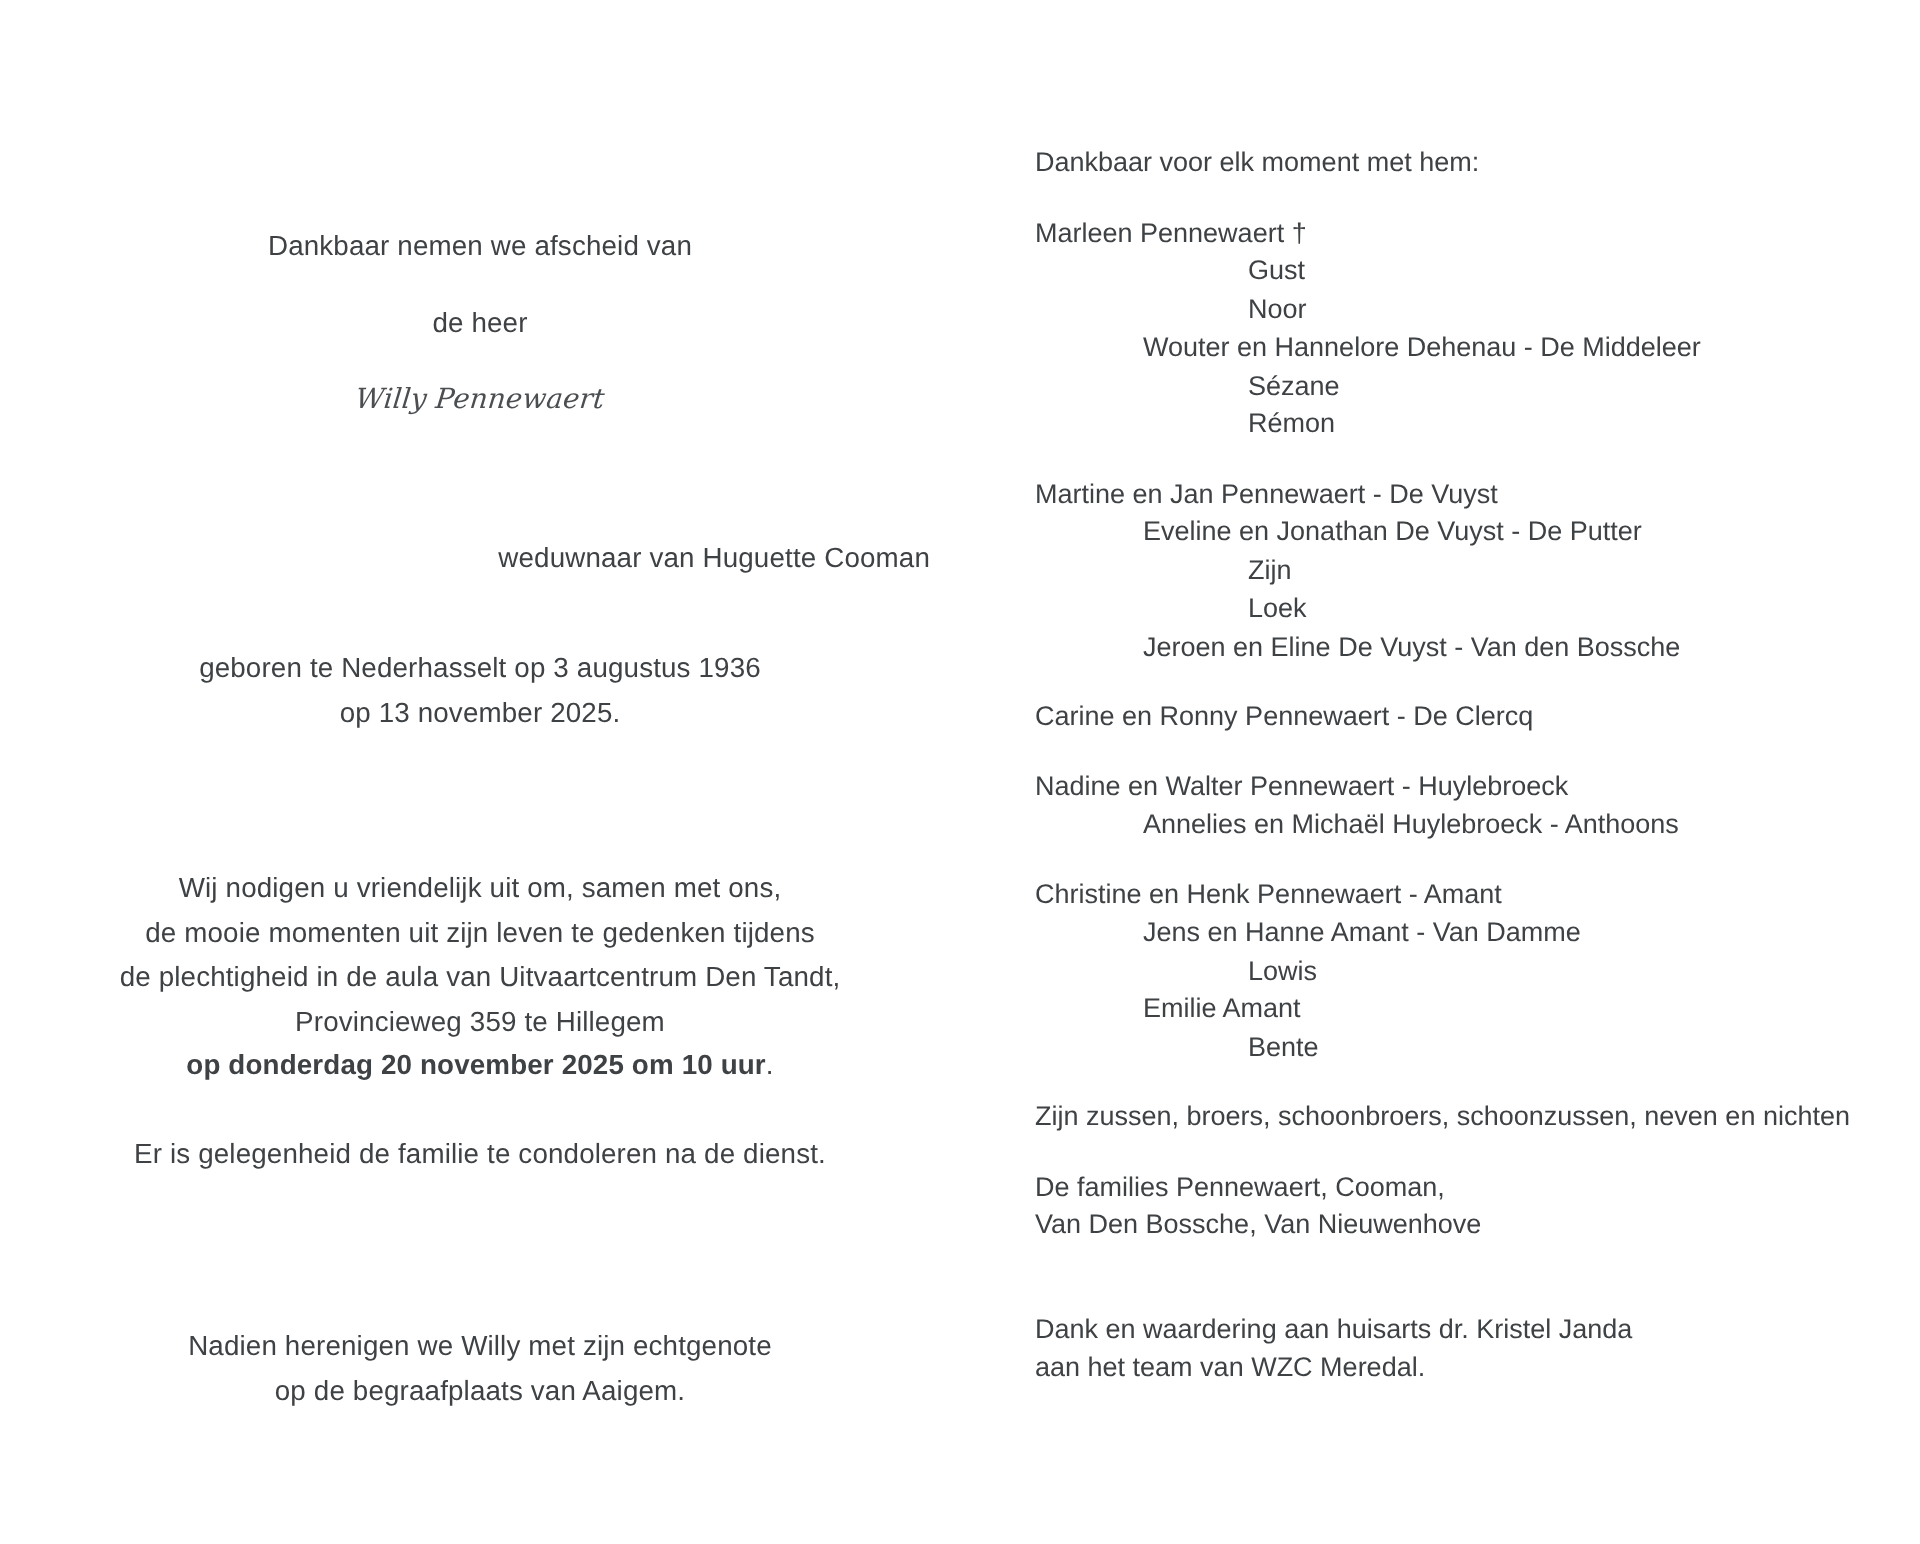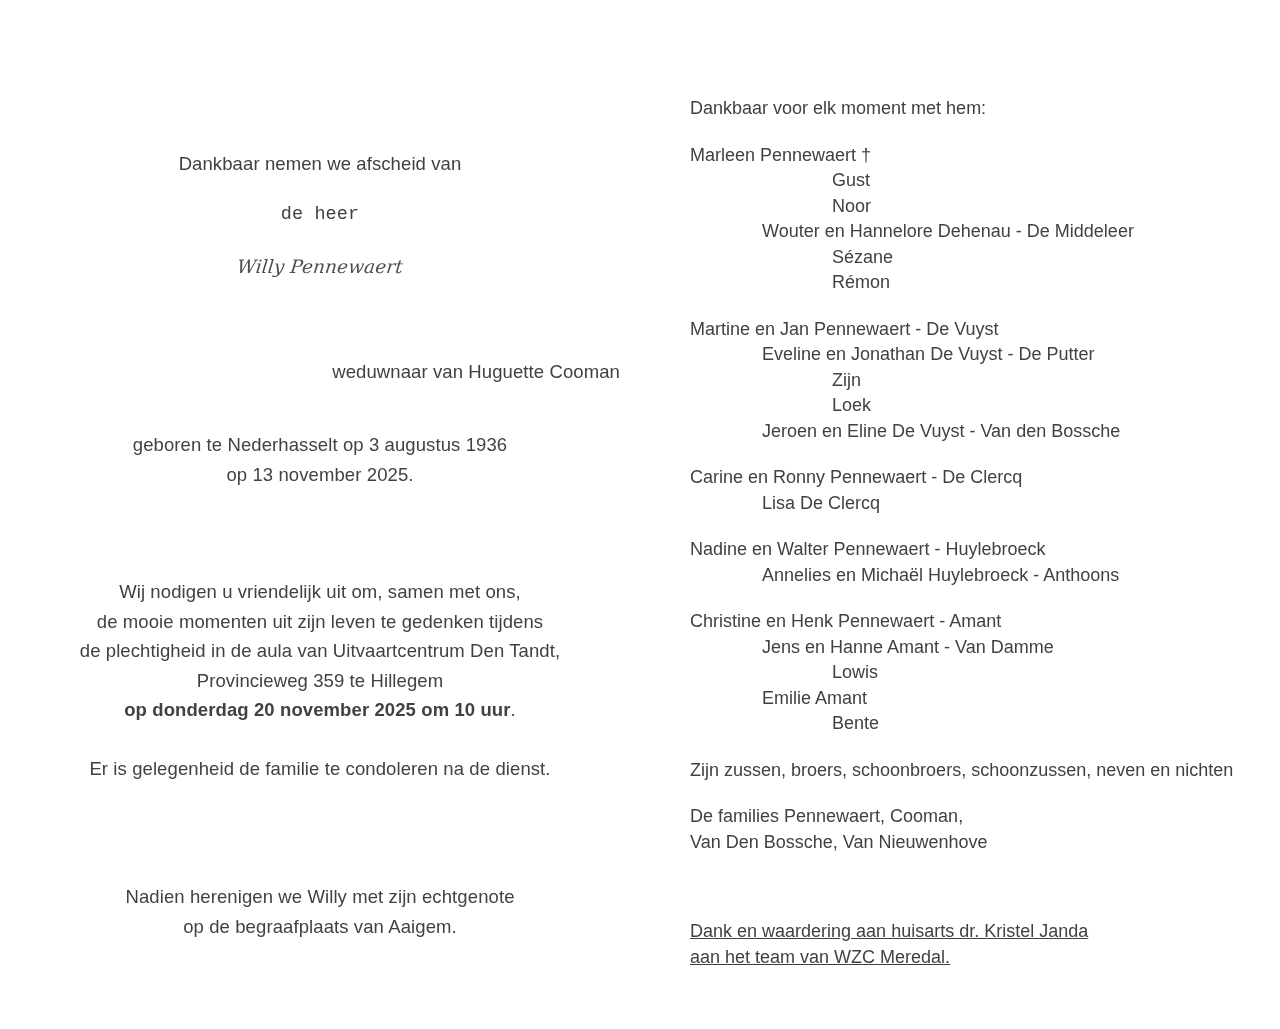--- a/index.html
+++ b/index.html
@@ -23,21 +23,21 @@
     text-align: center;
   }
   .left-col .block { position: absolute; left: 0; width: 600px; }
   .left-col p {
     margin: 0;
     font-size: 18.5px;
     line-height: 29.5px;
     letter-spacing: 0.1px;
   }
   .pos-intro      { top: 149px; }
-  .pos-salutation { top: 200px; font-family: Liberation Mono, monospace; }
+  .pos-salutation { top: 200px; }
   .pos-name       { top: 252px; }
   .pos-widower    { top: 357px; text-align: right; }
   .pos-birth      { top: 430px; }
   .pos-invite     { top: 577px; }
   .pos-condole    { top: 754px; }
   .pos-reunion    { top: 882px; }
 
   .script-name {
     font-family: "DejaVu Serif", serif;
     font-style: italic;
@@ -58,21 +58,21 @@
     top: 96px;
     width: 560px;
   }
   .right-col .line {
     margin: 0;
     font-size: 18px;
     line-height: 25.5px;
     white-space: nowrap;
   }
   .group { margin-top: 21px; }
-  .group-last { margin-top: 64px; text-decoration: underline; }
+  .group-last { margin-top: 44px; }
   .ind0 { padding-left: 0; }
   .ind1 { padding-left: 72px; }
   .ind2 { padding-left: 142px; }
 </style>
 </head>
 <body style="background: rgb(255, 255, 255); color: rgb(63, 66, 69);">
 
 <div class="page">
 
   <div class="left-col">
@@ -123,21 +123,20 @@
     <div class="group">
       <p class="line ind0">Martine en Jan Pennewaert - De Vuyst</p>
       <p class="line ind1">Eveline en Jonathan De Vuyst - De Putter</p>
       <p class="line ind2">Zijn</p>
       <p class="line ind2">Loek</p>
       <p class="line ind1">Jeroen en Eline De Vuyst - Van den Bossche</p>
     </div>
 
     <div class="group">
       <p class="line ind0">Carine en Ronny Pennewaert - De Clercq</p>
-      <p class="line ind1">Lisa De Clercq</p>
     </div>
 
     <div class="group">
       <p class="line ind0">Nadine en Walter Pennewaert - Huylebroeck</p>
       <p class="line ind1">Annelies en Michaël Huylebroeck - Anthoons</p>
     </div>
 
     <div class="group">
       <p class="line ind0">Christine en Henk Pennewaert - Amant</p>
       <p class="line ind1">Jens en Hanne Amant - Van Damme</p>

